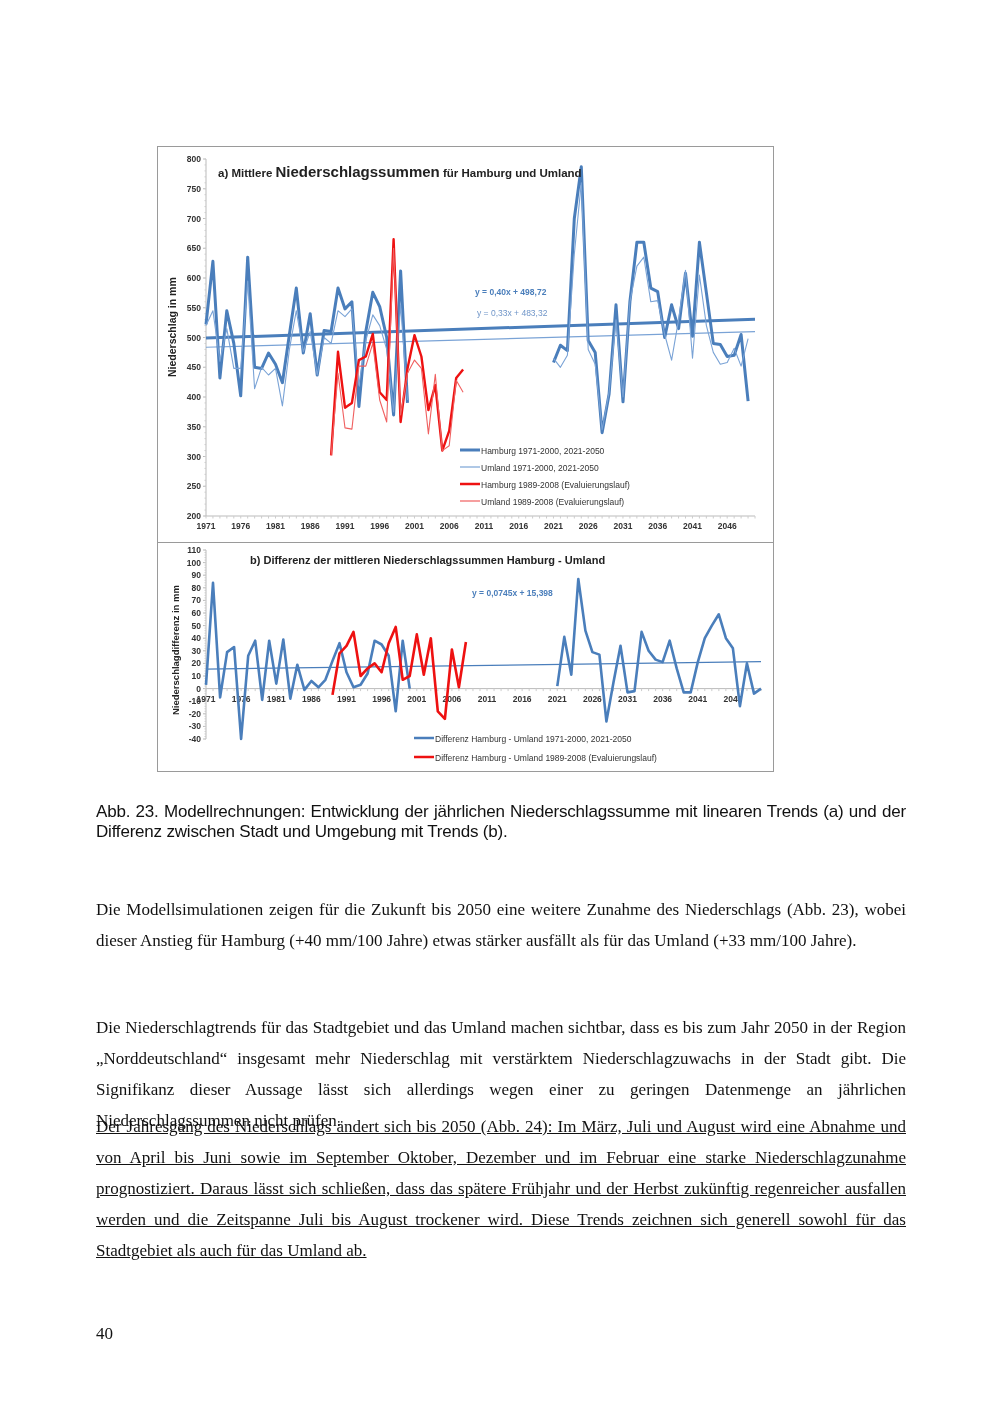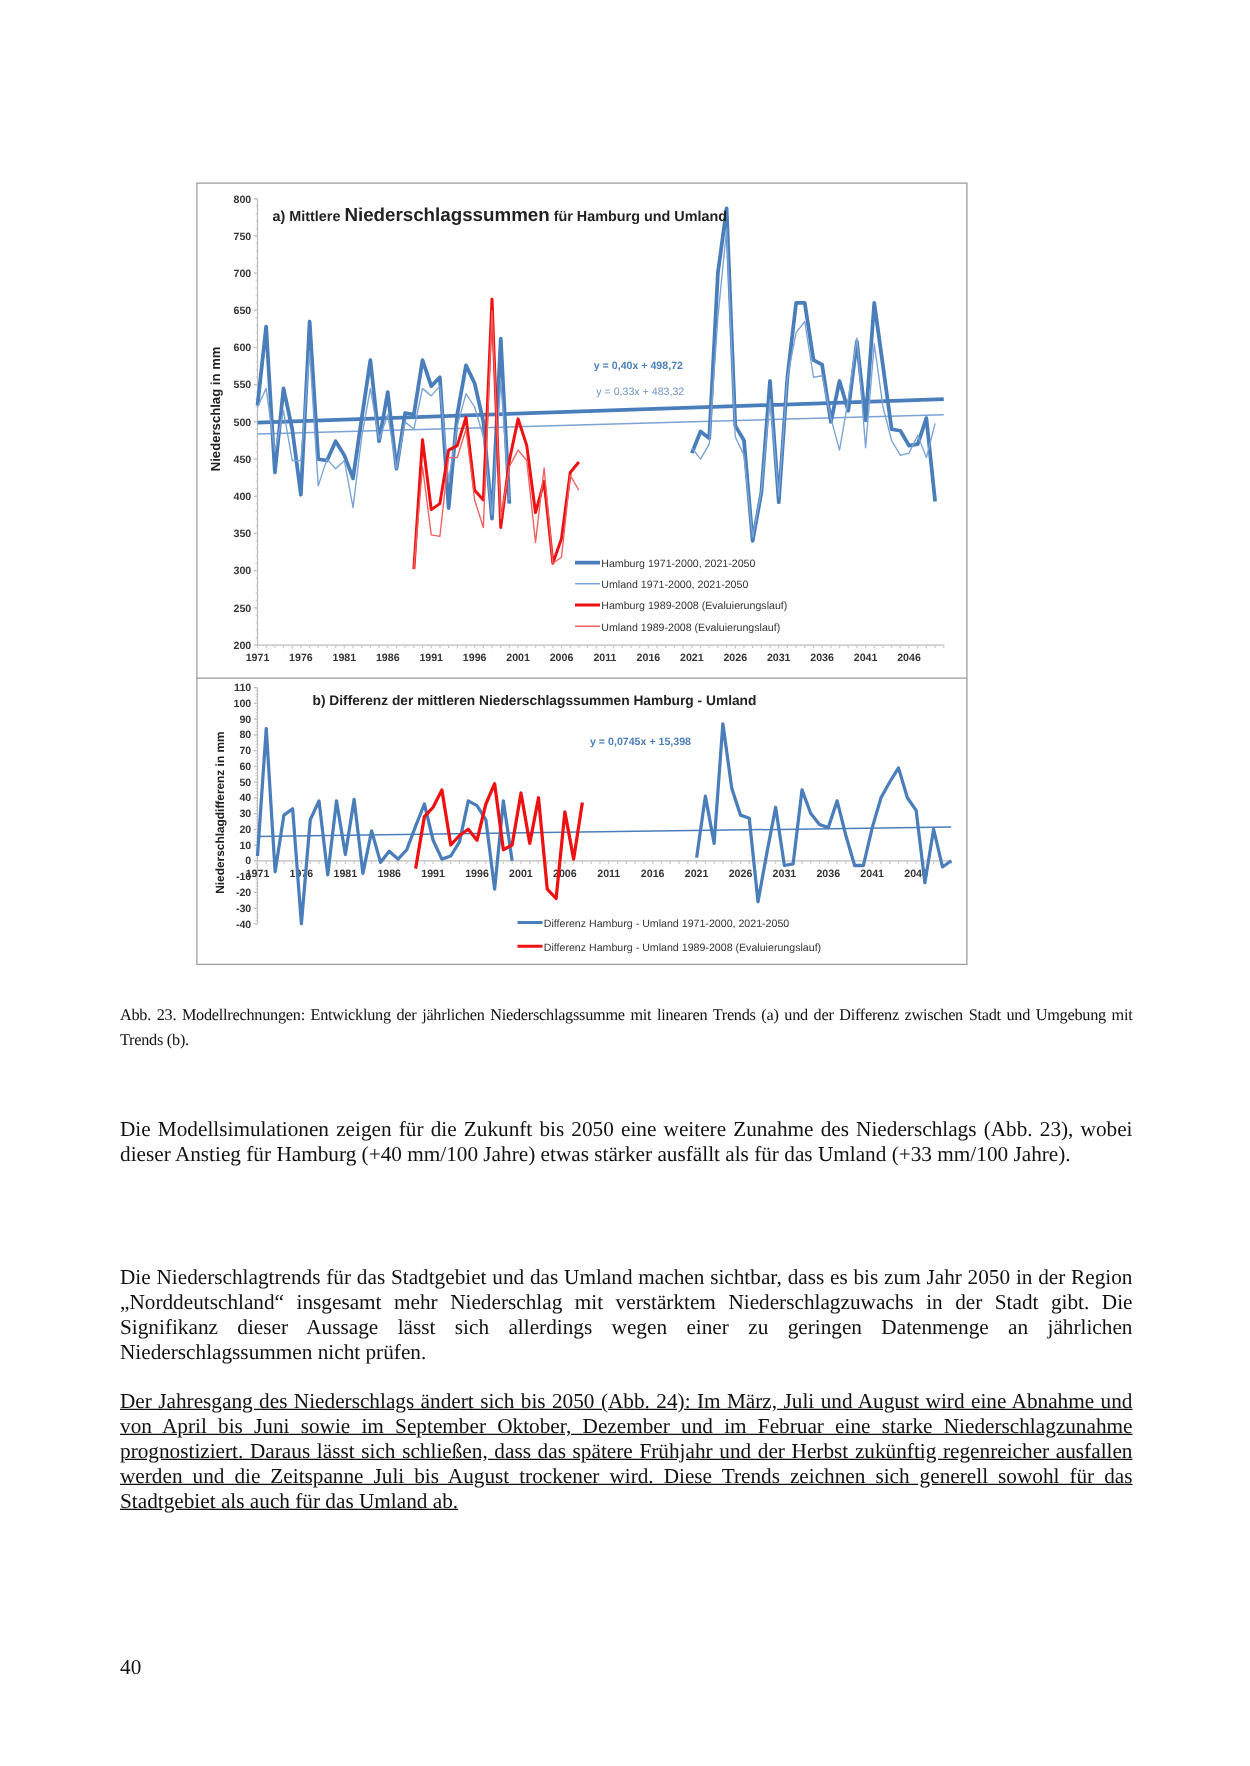--- a/index.html
+++ b/index.html
@@ -2,22 +2,22 @@
 <html><head>
 <meta charset="utf-8">
 <style>
   html, body { margin: 0; padding: 0; background: #ffffff; }
   body { width: 1000px; height: 1413px; position: relative; font-family: "Liberation Serif", serif; color: #111; }
   .figure { position: absolute; left: 157px; top: 146px; width: 617px; height: 626px; }
   .panel { position: absolute; left: 0; width: 617px; background: #fff; border: 1.5px solid #9a9a9a; box-sizing: border-box; }
   .panel-a { top: 0; height: 398px; }
   .panel-b { top: 396px; height: 230px; }
   svg text { font-family: "Liberation Sans", sans-serif; }
-  .caption { position: absolute; left: 96px; top: 802px; width: 810px; font-size: 13px; line-height: 20px; text-align: justify; text-align-last: left; font-family: Liberation Serif, serif; letter-spacing: -0.2px; }
-  .para { position: absolute; left: 96px; width: 810px; font-size: 17px; line-height: 20px; text-align: justify; font-family: "Liberation Serif", serif; }
+  .caption { position: absolute; left: 96px; top: 802px; width: 810px; font-size: 17px; line-height: 20px; text-align: justify; text-align-last: left; font-family: Liberation Sans, sans-serif; letter-spacing: -0.2px; }
+  .para { position: absolute; left: 96px; width: 810px; font-size: 17px; line-height: 31px; text-align: justify; font-family: "Liberation Serif", serif; }
   .p1 { top: 894px; }
   .p2 { top: 1012px; }
   .p3 { top: 1111px; text-decoration: underline; }
   .page-number { position: absolute; left: 96px; top: 1324px; font-size: 17px; font-family: "Liberation Serif", serif; }
 </style>
 </head>
 <body>
 
 <div class="figure">
   <div class="panel panel-a">

